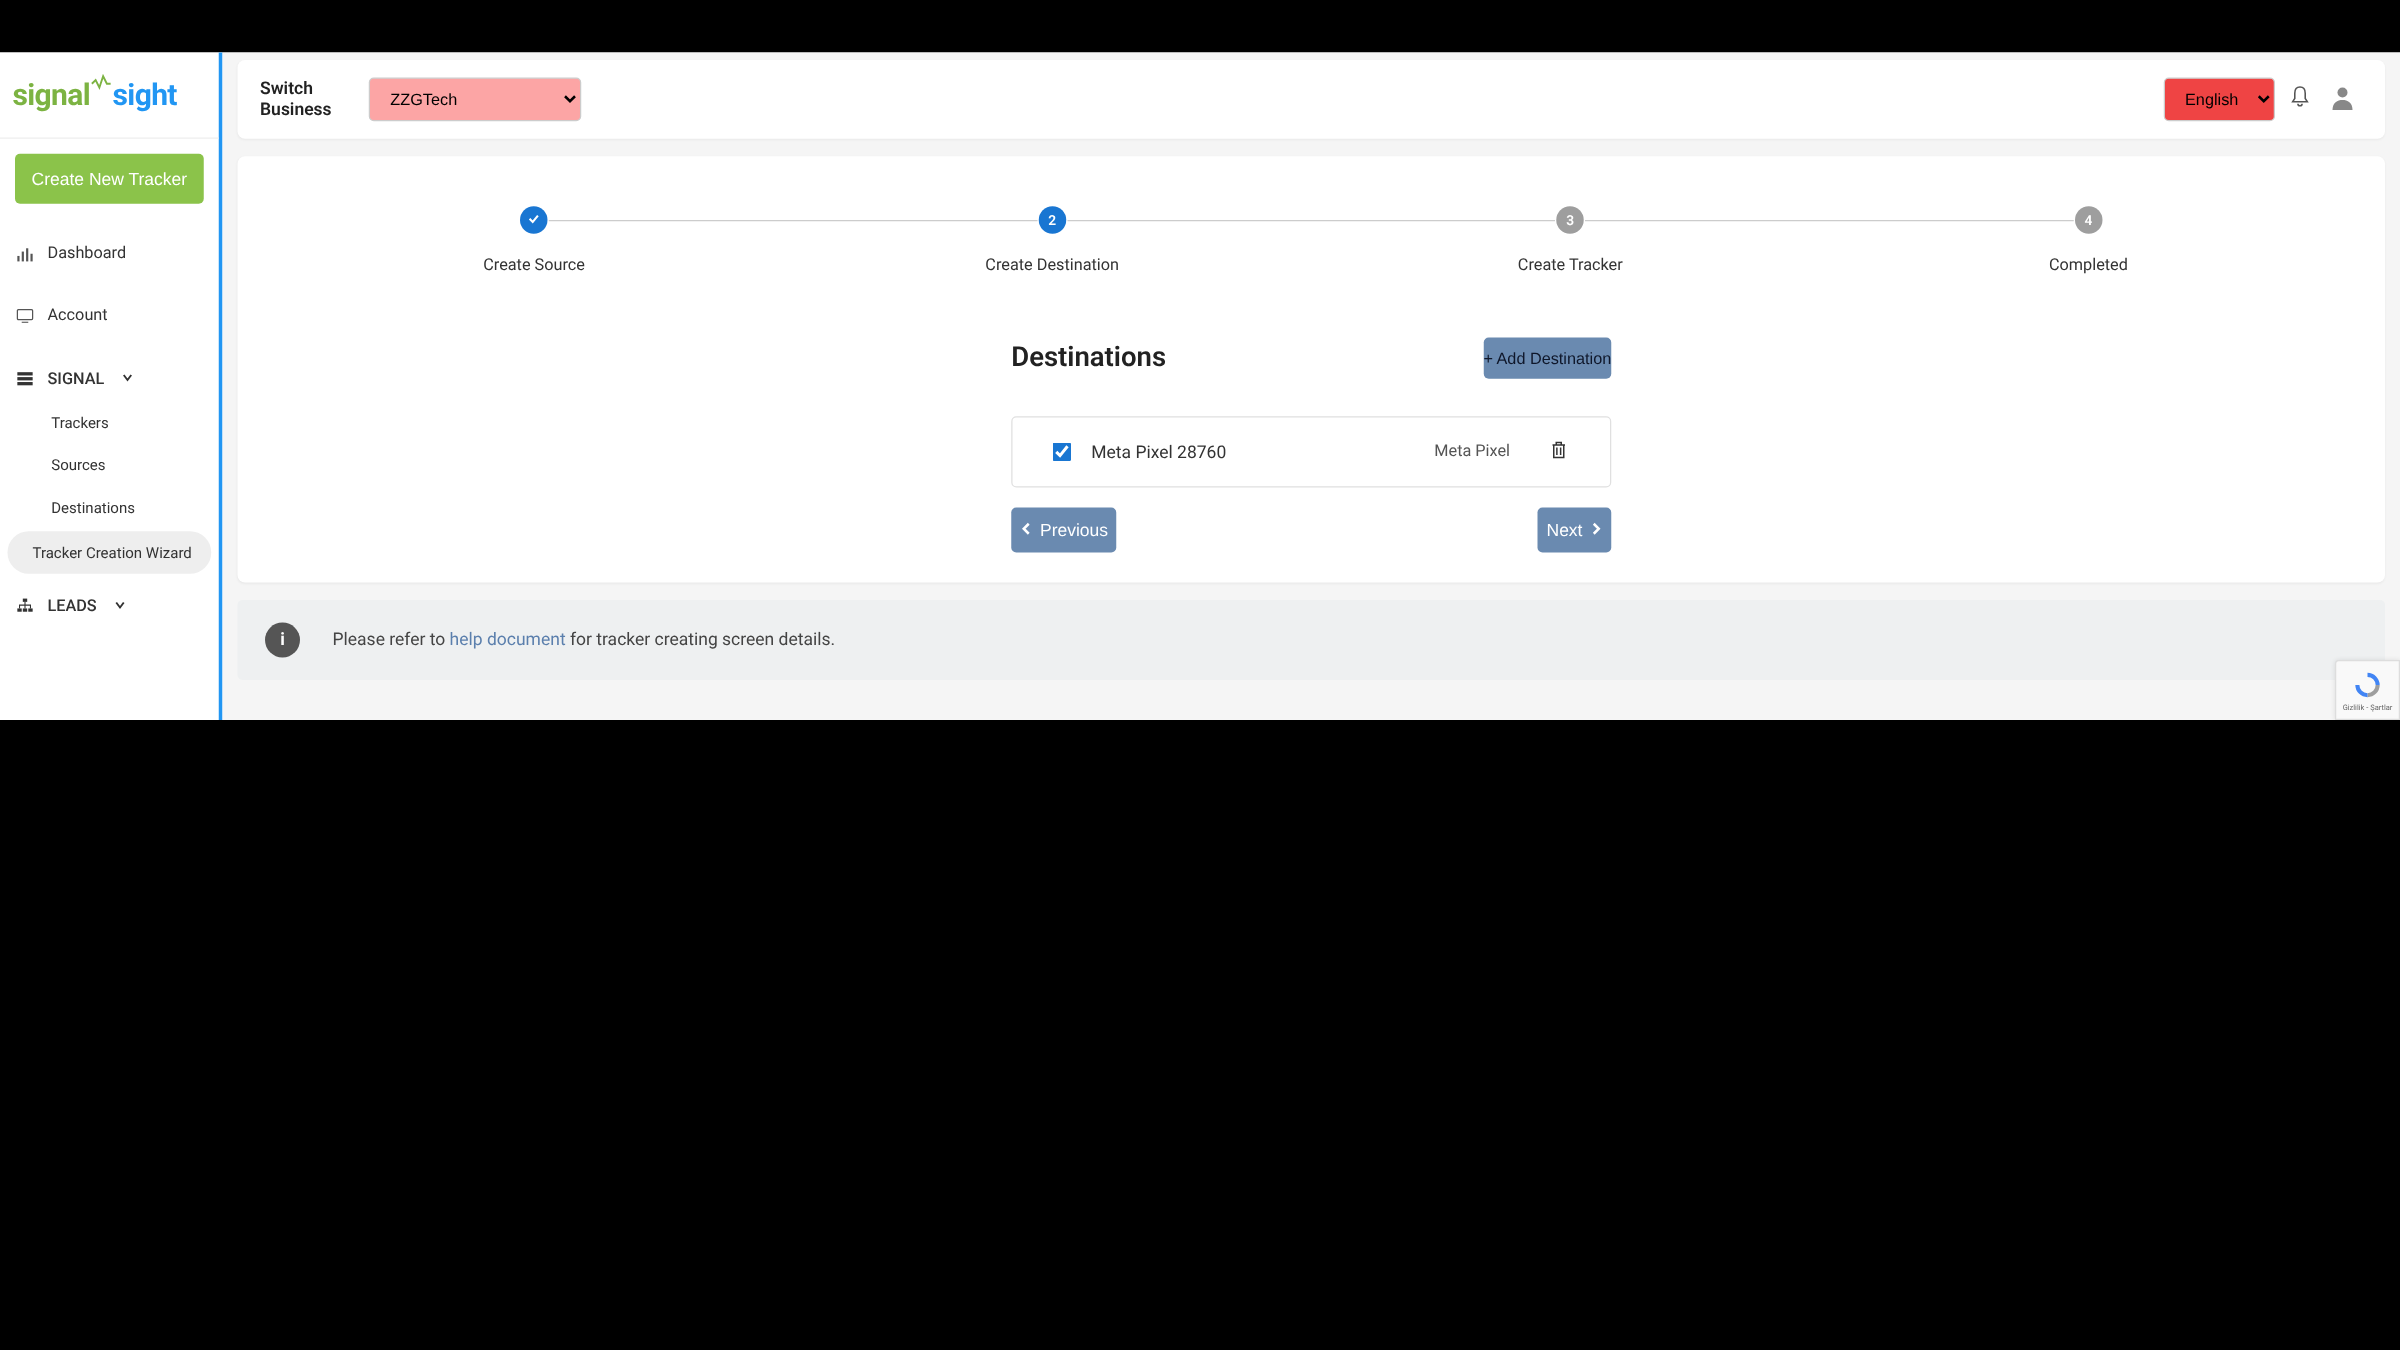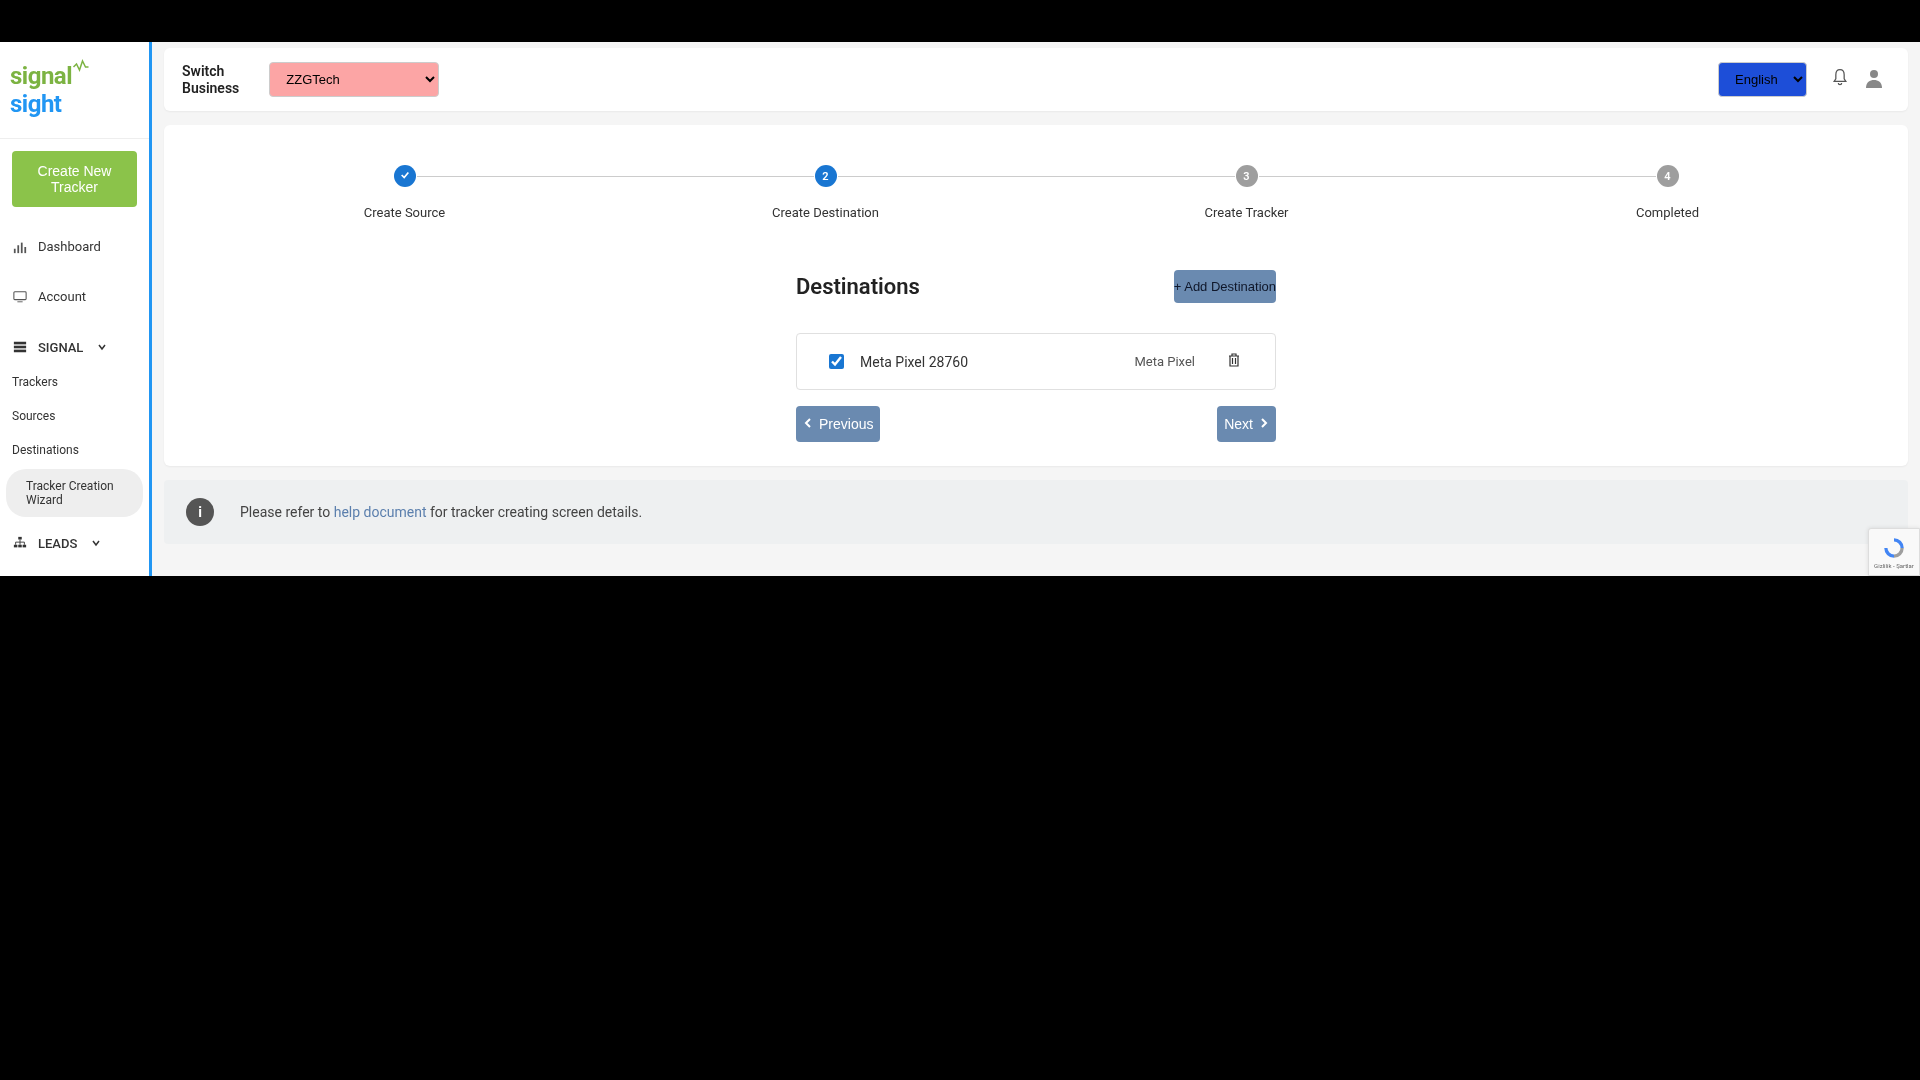--- a/index.html
+++ b/index.html
@@ -1,42 +1,42 @@
 <!DOCTYPE html>
 <html><head>
   <meta charset="utf-8">
   <style>
     * { box-sizing: border-box; margin: 0; padding: 0; }
     body { font-family: -apple-system, BlinkMacSystemFont, 'Segoe UI', Roboto, sans-serif; background: #000; width: 1456px; height: 816px; overflow: hidden; }
     .app-container { position: absolute; top: 42px; left: 0; right: 0; height: 534px; background: #fff; display: flex; }
     
-    .sidebar { width: 152px; border-right: 3px solid #2196f3; background: #fff; display: flex; flex-direction: column; }
+    .sidebar { width: 178px; border-right: 3px solid #2196f3; background: #fff; display: flex; flex-direction: column; }
     .logo-area { padding: 20px 10px 20px 10px; border-bottom: 1px solid #eee; }
     .logo { font-size: 24px; font-weight: 700; letter-spacing: -0.5px; }
     .logo-signal { color: #7cb342; }
     .logo-sight { color: #2196f3; }
     .logo-wave { display: inline-block; vertical-align: top; margin-top: -8px; }
     
     .create-btn { margin: 12px; padding: 12px 10px; background: #8bc34a; color: #fff; border: none; border-radius: 4px; font-size: 14px; cursor: pointer; text-align: center; }
     
     .nav-list { list-style: none; margin-top: 10px; }
     .nav-item { display: flex; padding: 10px 12px; font-size: 13px; color: #333; cursor: pointer; }
-    .nav-item.sub { padding-left: 12px; font-size: 12px; }
+    .nav-item.sub { padding-left: 41px; font-size: 12px; }
     .nav-item.active { background: #eee; border-radius: 20px; margin: 2px 6px; padding-left: 20px; }
     .nav-icon { width: 16px; height: 16px; margin-right: 10px; display: inline-flex; align-items: center; justify-content: center; }
     .nav-section { display: flex; align-items: center; padding: 10px 12px; font-size: 13px; font-weight: 500; color: #333; cursor: pointer; }
     .chevron { margin-left: 14px; }
     
     .main-area { flex: 1; background: #f5f5f5; padding: 0; overflow-y: auto; }
     
     .topbar { background: #fff; margin: 6px 12px 0 12px; border-radius: 6px; padding: 14px 18px; display: flex; align-items: center; box-shadow: 0 1px 2px rgba(0,0,0,0.05); }
     .switch-label { font-size: 14px; font-weight: 600; color: #222; line-height: 1.2; margin-right: 30px; }
     .biz-select { padding: 8px 12px; border: 1px solid #ccc; border-radius: 4px; font-size: 13px; background: #fca5a5; min-width: 170px; }
     .spacer { flex: 1; }
-    .lang-select { padding: 8px 12px; border: 1px solid #ccc; border-radius: 4px; font-size: 13px; background: #1d4ed8; margin-right: 15px; }
+    .lang-select { padding: 8px 12px; border: 1px solid #ccc; border-radius: 4px; font-size: 13px; background: #ef4444; margin-right: 2px; }
     .icon-btn { background: none; border: none; cursor: pointer; padding: 4px; margin-left: 4px; color: #555; }
     
     .wizard-card { background: #fff; margin: 14px 12px 0 12px; border-radius: 6px; padding: 40px 30px 24px 30px; box-shadow: 0 1px 2px rgba(0,0,0,0.05); }
     
     .stepper { display: flex; align-items: flex-start; justify-content: space-between; position: relative; margin-bottom: 50px; }
     .step { display: flex; flex-direction: column; align-items: center; position: relative; flex: 1; }
     .step-circle { width: 22px; height: 22px; border-radius: 50%; display: flex; align-items: center; justify-content: center; font-size: 11px; color: #fff; font-weight: 600; z-index: 2; }
     .step-circle.done { background: #1976d2; }
     .step-circle.active { background: #1976d2; }
     .step-circle.pending { background: #9e9e9e; }

